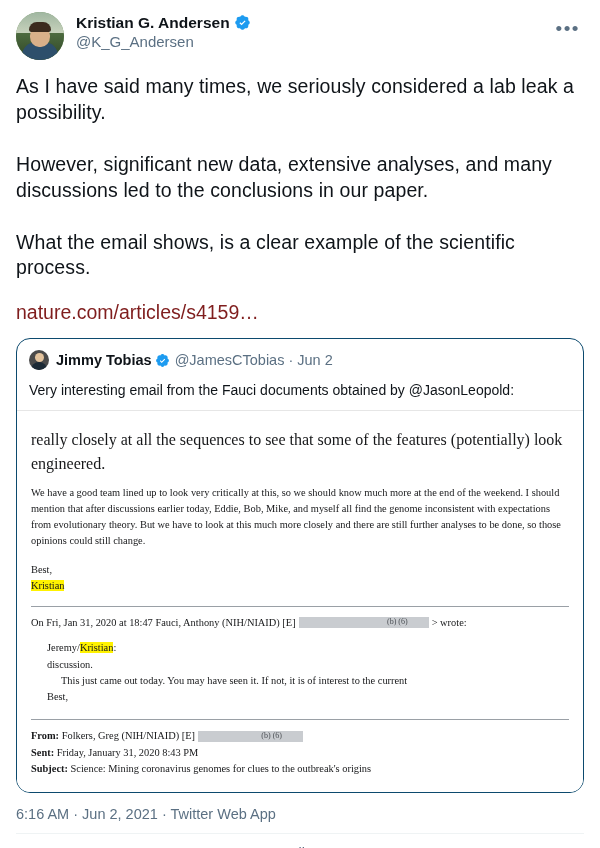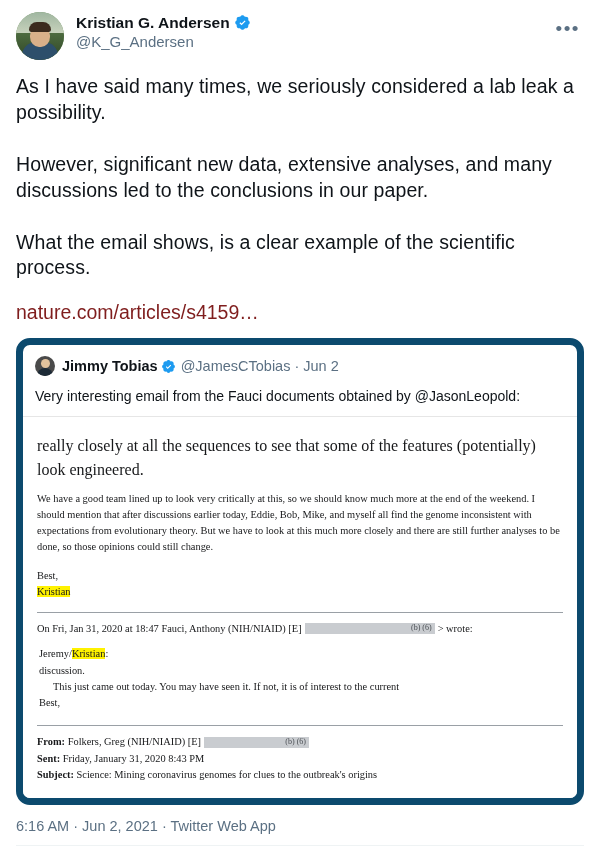--- a/index.html
+++ b/index.html
@@ -114,21 +114,21 @@
     display: block;
     color: #7f1d1d;
     font-size: 19.5px;
     margin-top: 20px;
     text-decoration: none;
     cursor: pointer;
   }
   
   .quoted {
     margin-top: 14px;
-    border: 7px solid #0c4a6e;
+    border: 1px solid #0c4a6e;
     border-radius: 14px;
     overflow: hidden;
     cursor: pointer;
   }
   .quoted-inner {
     padding: 11px 12px 0 12px;
   }
   .q-header {
     display: flex;
     align-items: center;
@@ -242,28 +242,28 @@
   .redact {
     display: inline-block;
     height: 11px;
     background: #c9ccd0;
     vertical-align: middle;
     margin: 0 3px;
     position: relative;
   }
   .redact .rlabel {
     position: absolute;
-    right: 3px;
+    right: 21px;
     top: -1px;
     font-size: 8px;
     color: #4b4f54;
   }
   .em-block2 {
     margin-top: 10px;
-    margin-left: 2px;
+    margin-left: 16px;
     font-size: 10.4px;
     line-height: 1.55;
   }
   .em-from {
     margin-top: 4px;
     font-size: 10.4px;
     line-height: 1.6;
   }
   .em-from b { font-weight: bold; }
   

